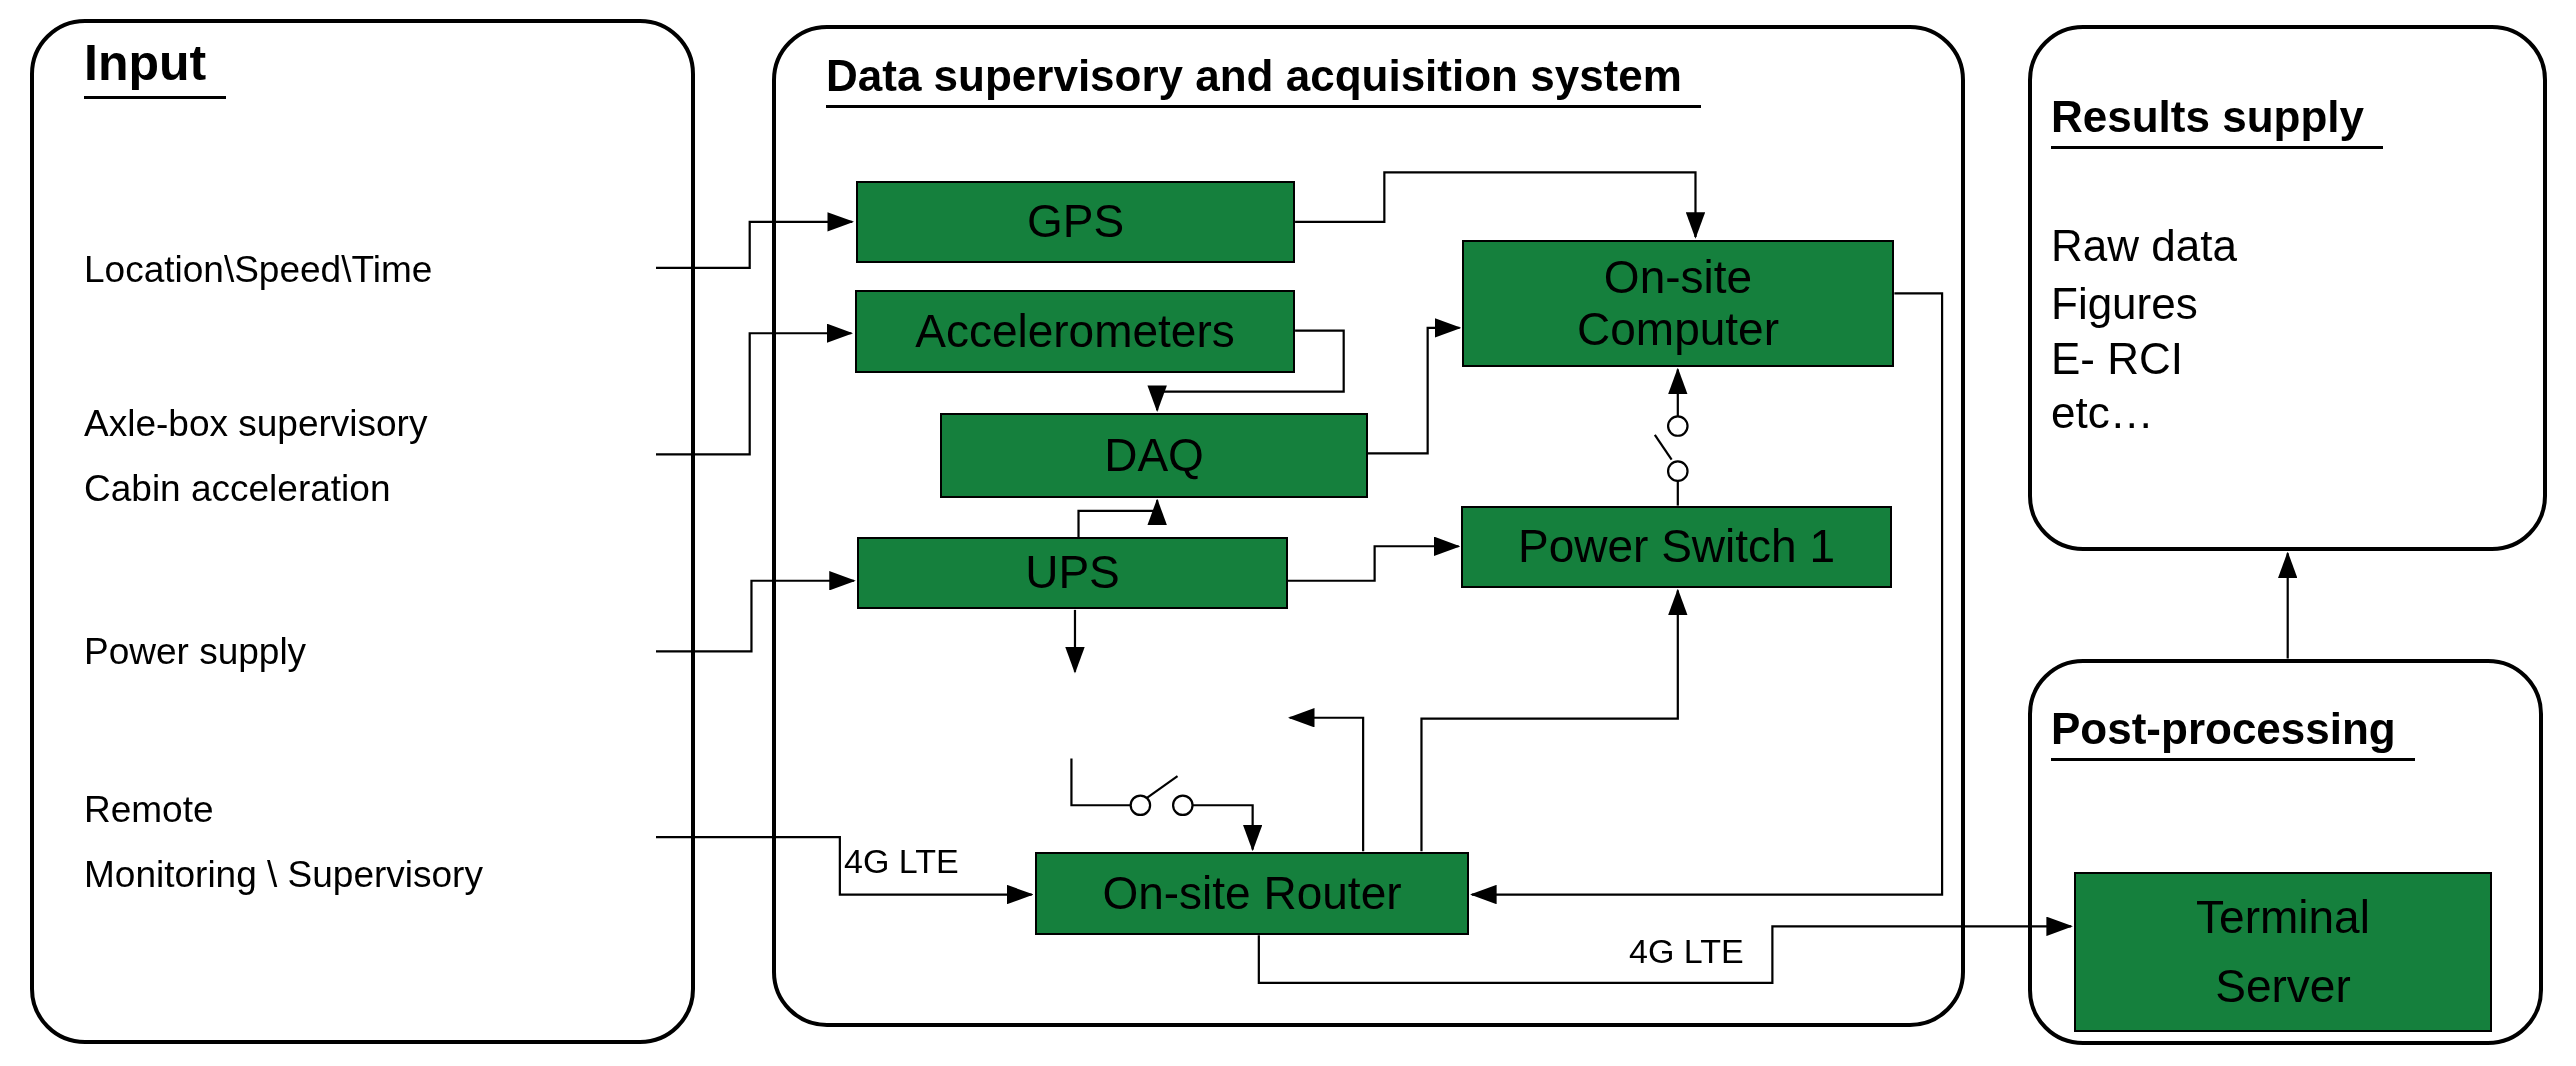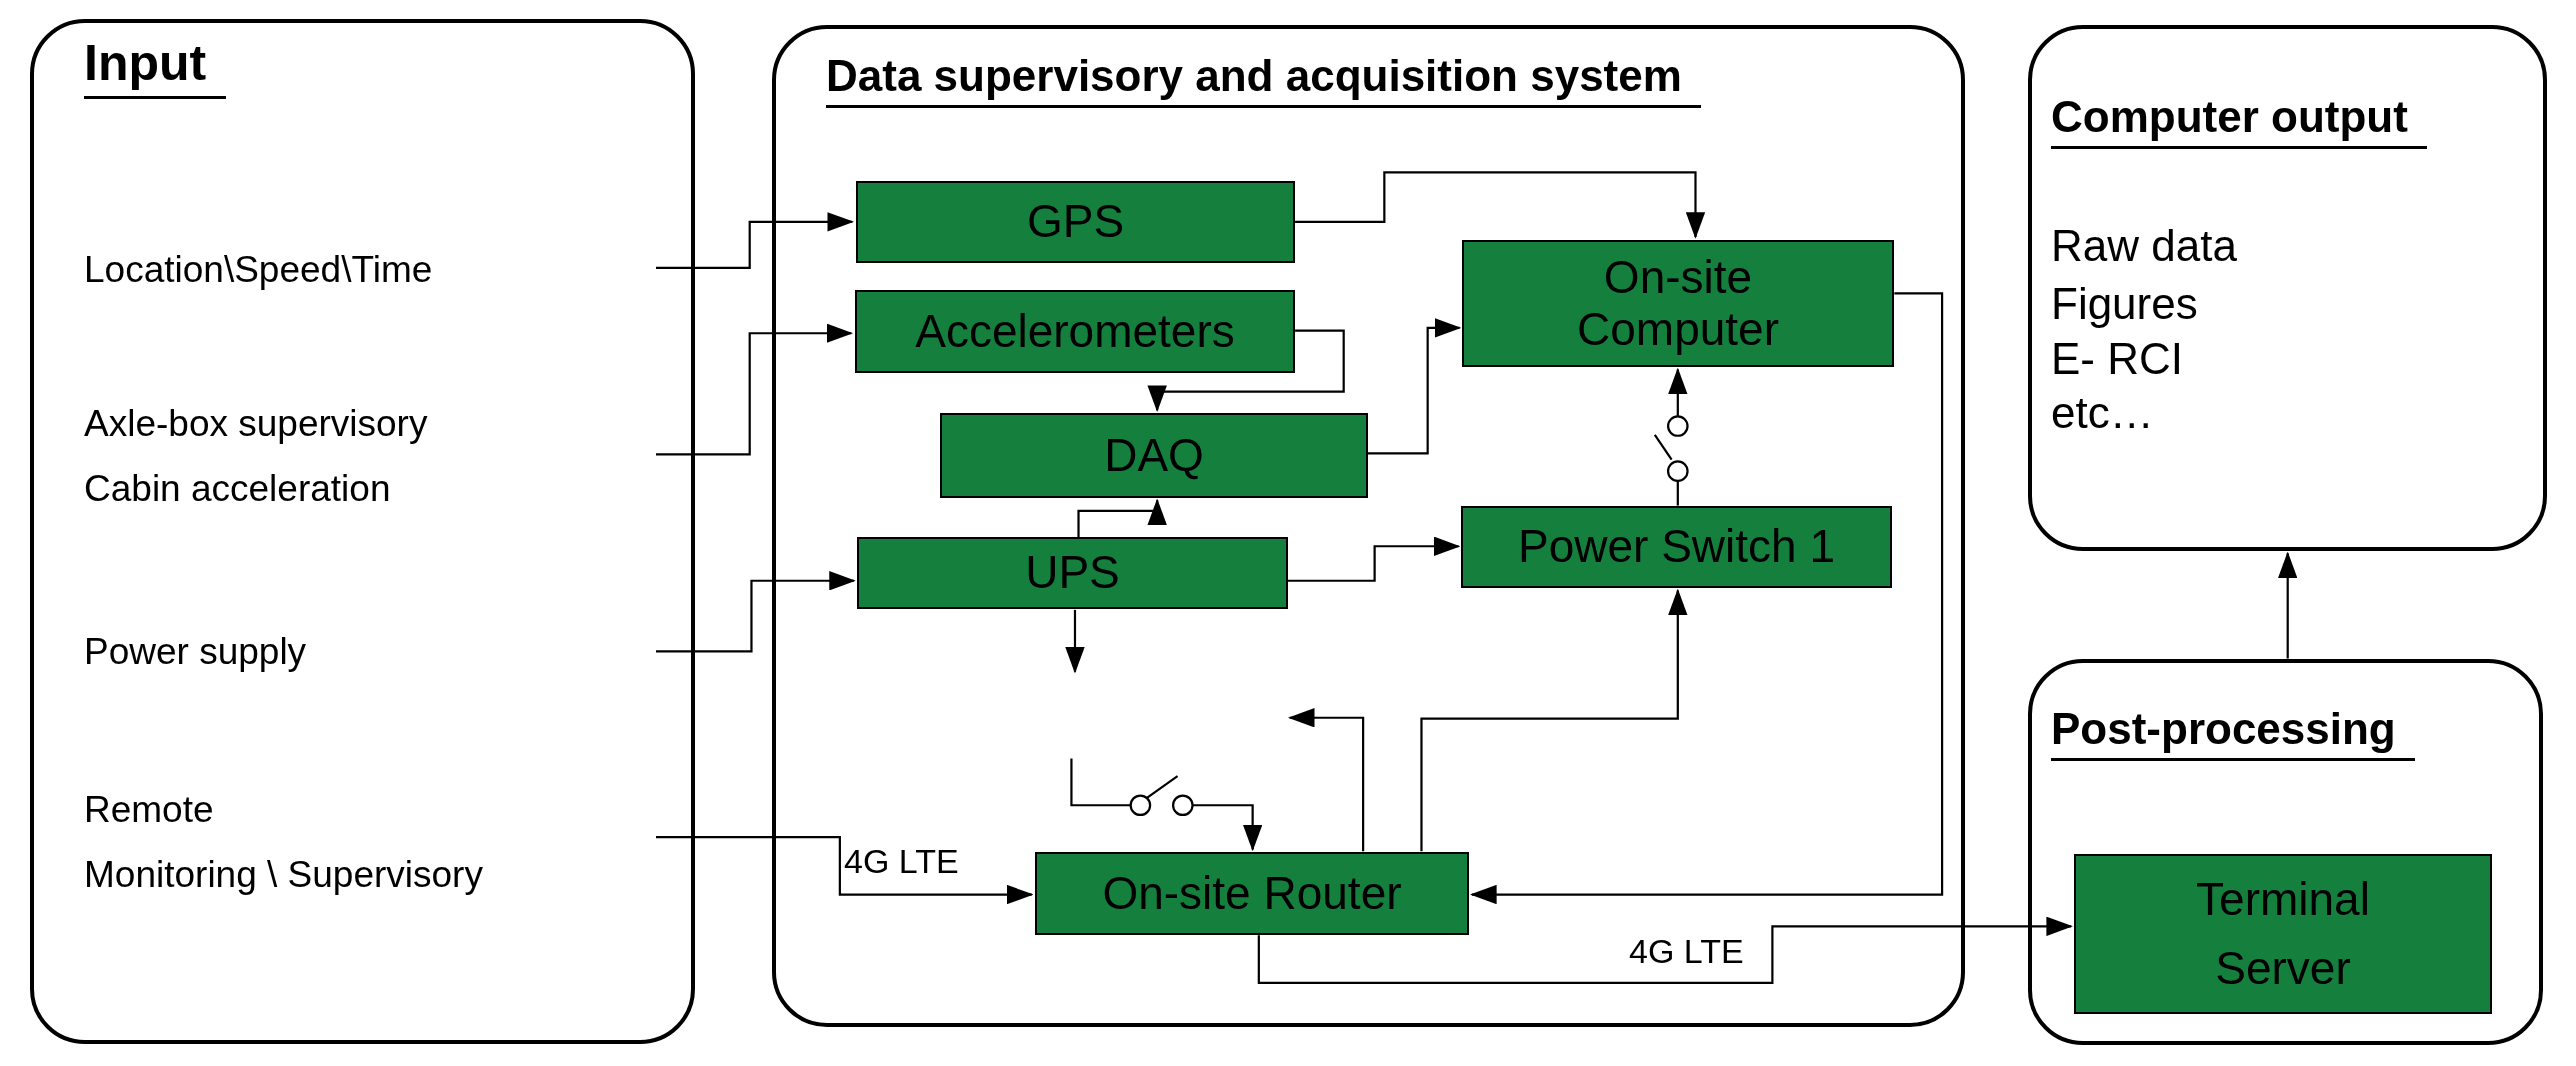--- a/index.html
+++ b/index.html
@@ -134,30 +134,30 @@
   </div>
   <div class="box" style="left:1461px;top:506px;width:431px;height:82px;">
     <span>Power Switch 1</span>
   </div>
 
   <div class="txt lte" style="left:844px;top:842px;">4G LTE</div>
   <div class="txt lte" style="left:1629px;top:932px;">4G LTE</div>
 
   <div class="container" style="left:2028px;top:25px;width:519px;height:526px;"></div>
   <div class="sec-title" style="left:2051px;top:92px;font-size:44px;">
-    <span>Computer output</span>
+    <span>Results supply</span>
   </div>
   <div class="txt results-item" style="left:2051px;top:221px;">Raw data</div>
   <div class="txt results-item" style="left:2051px;top:279px;">Figures</div>
   <div class="txt results-item" style="left:2051px;top:334px;">E- RCI</div>
   <div class="txt results-item" style="left:2051px;top:388px;">etc…</div>
 
   <div class="container" style="left:2028px;top:659px;width:515px;height:386px;"></div>
   <div class="sec-title" style="left:2051px;top:704px;font-size:44px;">
     <span>Post-processing</span>
   </div>
-  <div class="box" style="left:2074px;top:854px;width:418px;height:160px;gap:17px;">
+  <div class="box" style="left:2074px;top:872px;width:418px;height:160px;gap:17px;">
     <span>Terminal</span>
     <span>Server</span>
   </div>
 
 </div>
 
 
 </body></html>

